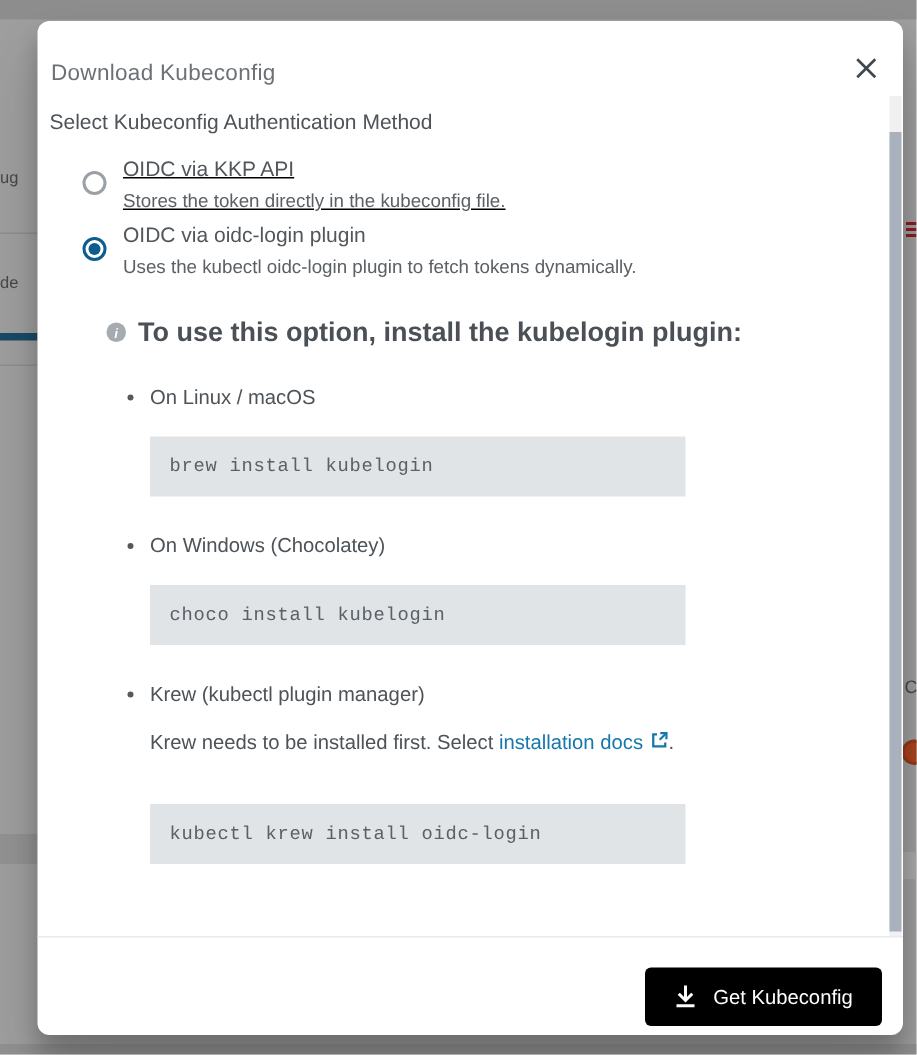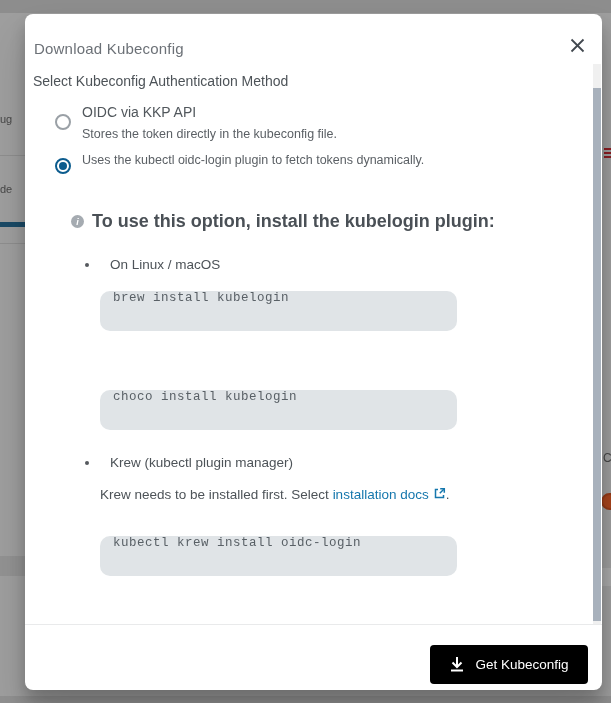--- a/index.html
+++ b/index.html
@@ -48,21 +48,21 @@
     background: none; border: none;
   }
 
   .section-label {
     position: absolute; left: 8px; top: 59px;
     font-size: 14px; color: #4d5358;
   }
 
   
   .radio-option { position: absolute; left: 30px; width: 500px; cursor: pointer; }
-  .radio-opt-1 { top: 89px; }
+  .radio-opt-1 { top: 89px; text-decoration: underline; }
   .radio-opt-2 { top: 133px; }
   .radio-circle {
     position: absolute; left: 0px; width: 16px; height: 16px;
     border-radius: 50%; border: 2px solid #9aa0a6; background: #fff;
   }
   .radio-opt-1 .radio-circle { top: 11px; }
   .radio-opt-2 .radio-circle { top: 11px; }
   .radio-circle.selected { border-color: #0c5c8e; }
   .radio-circle.selected::after {
     content: ""; position: absolute; left: 2px; top: 2px;
@@ -79,29 +79,29 @@
     display: inline-flex; align-items: center; justify-content: center; flex: 0 0 13px;
   }
   .info-text { margin-left: 8px; font-size: 18px; font-weight: bold; color: #4a5056; }
 
   
   .bullet-item { position: absolute; left: 60px; font-size: 13.5px; color: #4d5358; }
   .bullet-item::before {
     content: ""; position: absolute; left: 0; top: 6px;
     width: 4px; height: 4px; border-radius: 50%; background: #55595e;
   }
-  .bullet-item span { margin-left: 25px; }
+  .bullet-item span { margin-left: 15px; }
   .bullet-1 { top: 243px; }
   .bullet-2 { top: 342px; }
   .bullet-3 { top: 441px; }
 
   .code-block {
     position: absolute; left: 75px; width: 357px; height: 40px;
-    background: #e0e4e7; border-radius: 10px;
-    display: flex; padding-left: 13px;
+    background: #e0e4e7; border-radius: 0;
+    display: flex; align-items: center; padding-left: 13px;
     font-family: "Liberation Mono", "DejaVu Sans Mono", monospace;
     font-size: 12.5px; color: #596066; letter-spacing: .5px;
   }
   .code-1 { top: 277px; }
   .code-2 { top: 376px; }
   .code-3 { top: 522px; }
 
   .krew-note { position: absolute; left: 75px; top: 473px; font-size: 13.5px; color: #4d5358; }
   .doc-link { color: #1577ad; text-decoration: none; cursor: pointer; }
   .ext-icon { display: inline-block; vertical-align: -1px; margin-left: 4px; }
@@ -163,35 +163,39 @@
     <div class="section-label">Select Kubeconfig Authentication Method</div>
 
     <div class="radio-option radio-opt-1">
       <span class="radio-circle"></span>
       <span class="radio-label">OIDC via KKP API</span>
       <span class="radio-desc">Stores the token directly in the kubeconfig file.</span>
     </div>
 
     <div class="radio-option radio-opt-2">
       <span class="radio-circle selected"></span>
+      <span class="radio-label">OIDC via oidc-login plugin</span>
       <span class="radio-desc">Uses the kubectl oidc-login plugin to fetch tokens dynamically.</span>
     </div>
 
     <div class="info-note">
       <span class="info-icon">i</span>
       <span class="info-text">To use this option, install the kubelogin plugin:</span>
     </div>
 
     <div class="bullet-item bullet-1">
       <span>On Linux / macOS</span>
     </div>
     <div class="code-block code-1">
       <span>brew install kubelogin</span>
     </div>
 
+    <div class="bullet-item bullet-2">
+      <span>On Windows (Chocolatey)</span>
+    </div>
     <div class="code-block code-2">
       <span>choco install kubelogin</span>
     </div>
 
     <div class="bullet-item bullet-3">
       <span>Krew (kubectl plugin manager)</span>
     </div>
     <div class="krew-note">
       <span>Krew needs to be installed first. Select </span><a class="doc-link">installation docs</a><span class="ext-icon">
         <svg width="13" height="13" viewBox="0 0 13 13">

